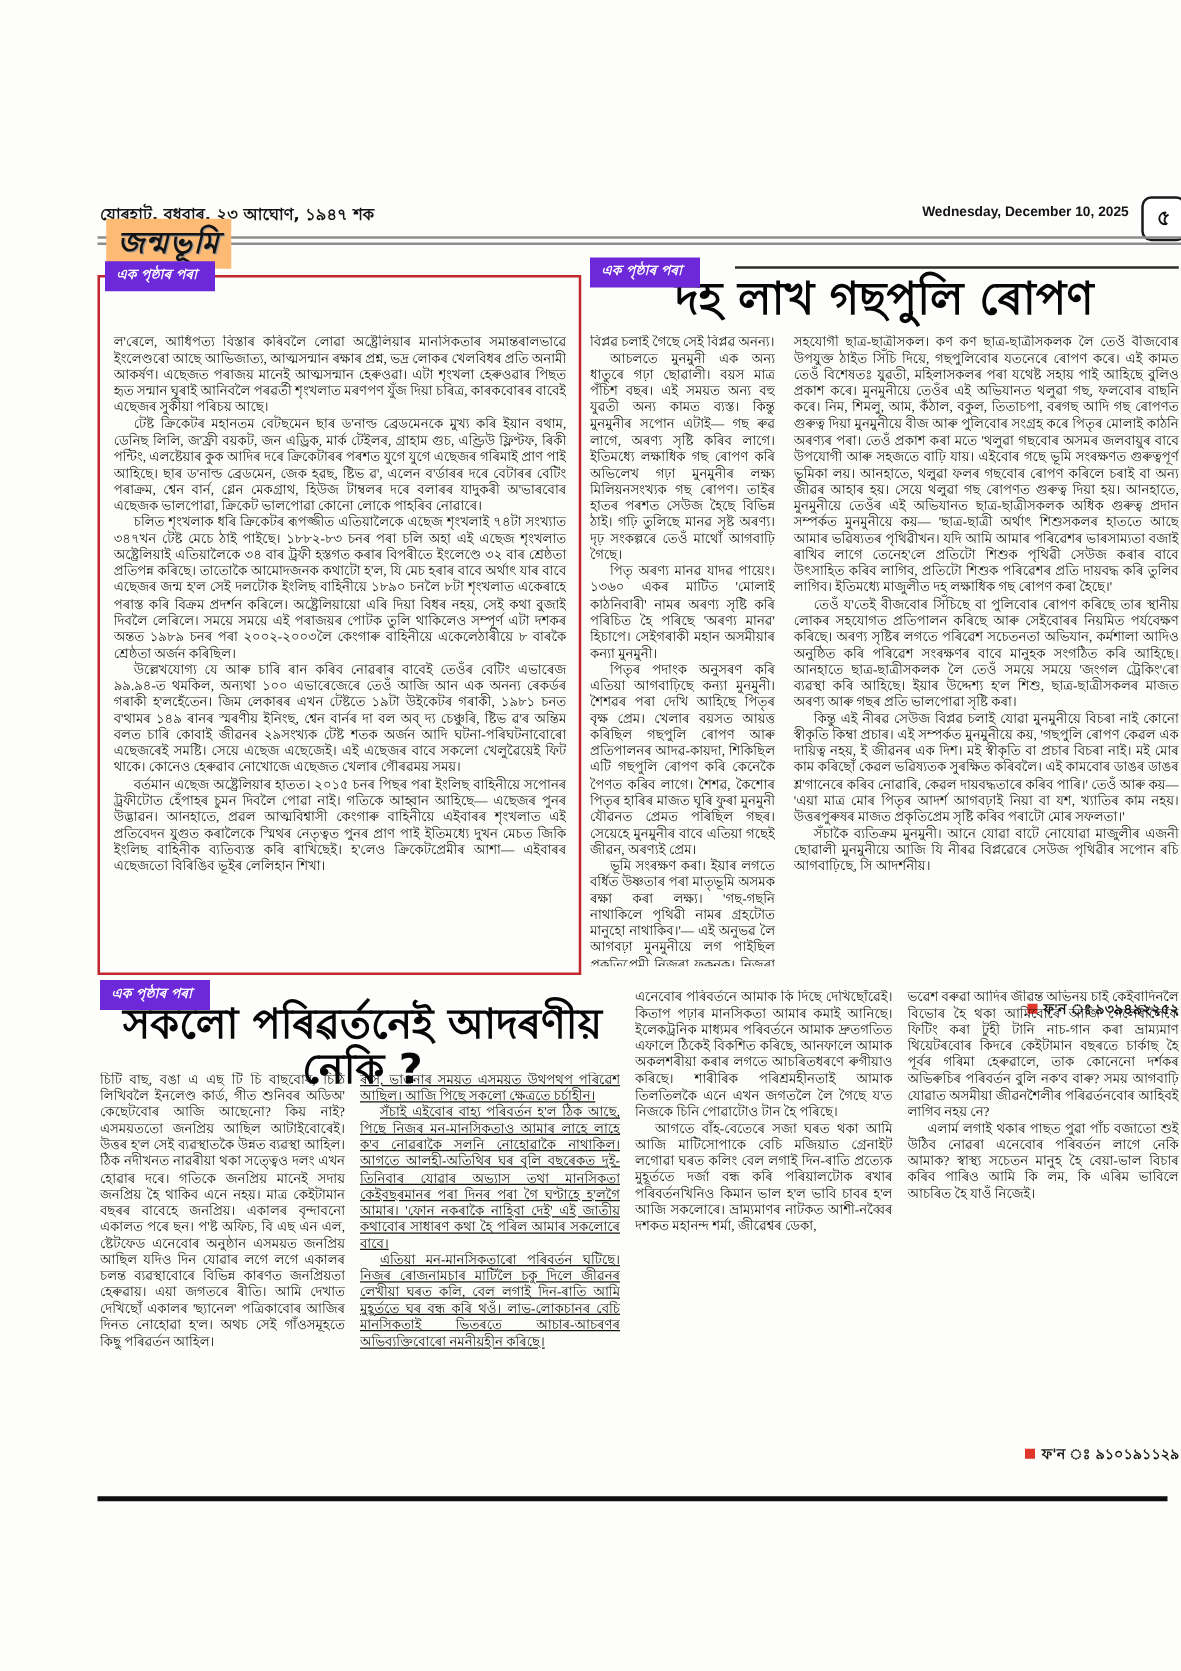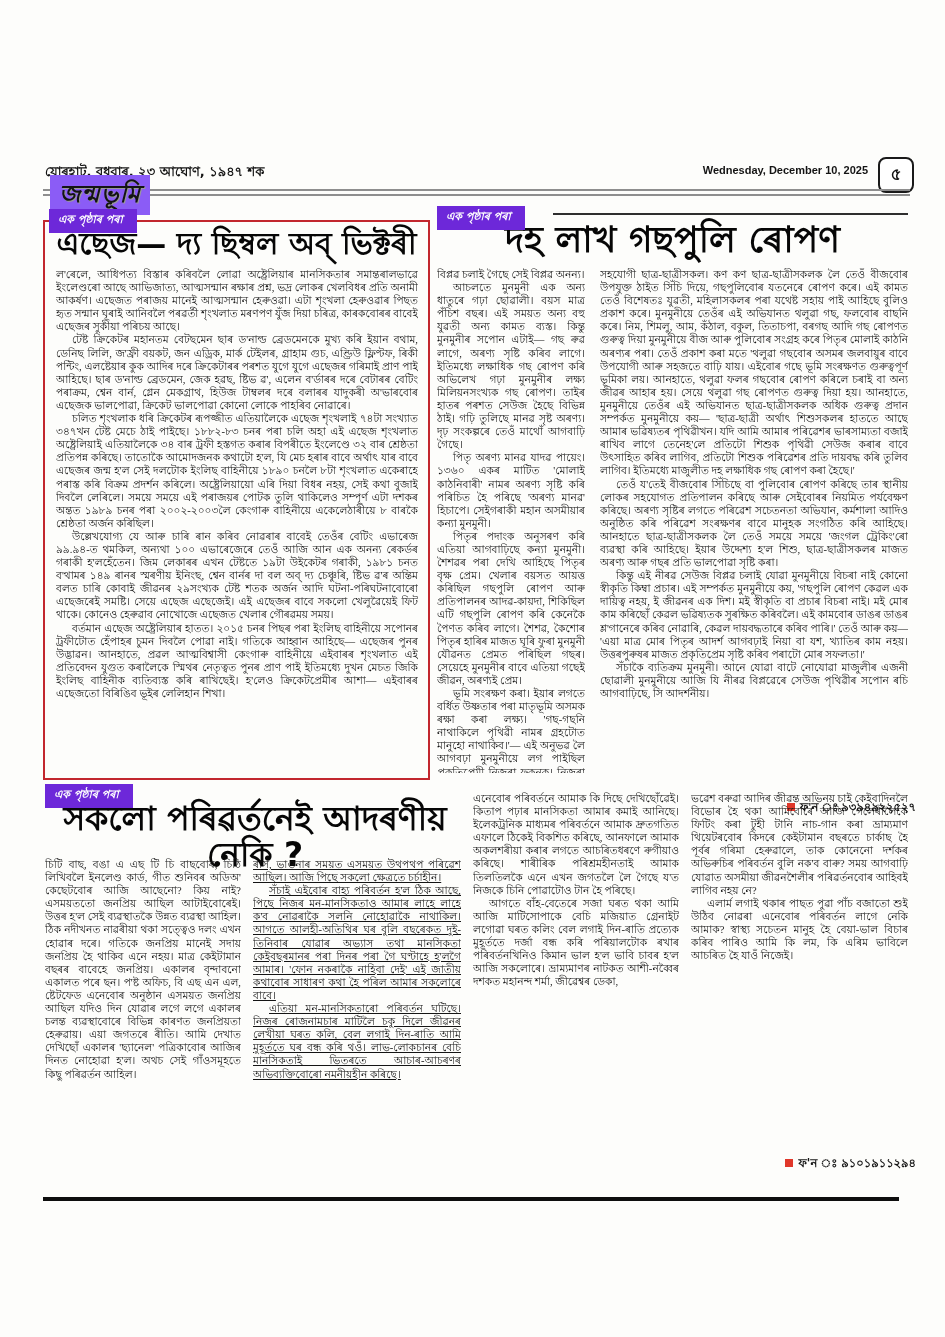--- a/index.html
+++ b/index.html
@@ -1,26 +1,26 @@
 <!DOCTYPE html>
 <html><head>
 <meta charset="utf-8">
 <style>
   html,body{margin:0;padding:0;background:#d8d8d4;}
   #page{position:relative;width:945px;height:1337px;margin:0 auto;background:#fdfdfb;
         font-family:"Liberation Serif","DejaVu Serif",serif;color:#141414;overflow:hidden;}
-  .abs{position:absolute;}
+  .abs{position:absolute;margin-left:35px;}
   
   .dateline-left{left:45px;top:162px;font-weight:bold;font-size:13px;font-family:"DejaVu Sans",sans-serif;}
   .dateline-right{left:640px;top:164px;width:228px;text-align:right;font-weight:bold;font-size:11px;
                   font-family:"Liberation Sans","DejaVu Sans",sans-serif;}
   .pagenum{left:878px;top:157px;width:32px;height:32px;border:2px solid #1a1a1a;border-radius:8px;
            background:#fff;text-align:center;line-height:32px;font-size:17px;font-weight:bold;}
   .toprule{left:43px;top:189px;width:867px;height:3px;border-top:2px solid #8e8e8e;border-bottom:2px solid #8e8e8e;}
-  .masthead{left:50px;top:175px;background:#8b5cf6;padding:0 9px;font-size:24px;font-weight:bold;
+  .masthead{left:50px;top:175px;background:#fdba74;padding:0 9px;font-size:24px;font-weight:bold;
             font-style:italic;letter-spacing:1px;z-index:3;font-family:"DejaVu Sans",sans-serif;
             text-shadow:1px 1px 0 #9a9a9a;}
   
   .tag{background:#6d28d9;color:#ffffff;font-size:11px;font-style:italic;font-weight:bold;
        padding:2px 14px 3px 9px;display:inline-block;z-index:4;font-family:"DejaVu Sans",sans-serif;}
   
   .headline{font-weight:bold;text-align:center;line-height:1.08;font-family:"DejaVu Sans",sans-serif;color:#060606;}
   
   .body{ text-align:justify;font-size:10.6px;line-height:13.1px;overflow:hidden;}
   .body p{margin:0;text-indent:16px;}
@@ -56,21 +56,20 @@
 <div id="page">
 
   <div class="abs dateline-left">যোৰহাট, বুধবাৰ, ২৩ আঘোণ, ১৯৪৭ শক</div>
   <div class="abs dateline-right">Wednesday, December 10, 2025</div>
   <div class="abs pagenum">৫</div>
   <div class="abs toprule"></div>
   <div class="abs masthead">জন্মভূমি</div>
 
   <div class="abs tag a1tag">এক পৃষ্ঠাৰ পৰা</div>
   <div class="abs a1box"></div>
-  <div class="abs headline a1head">এছেজ— দ্য ছিম্বল অব্ ভিক্টৰী</div>
   <div class="abs body a1body">
     <p>ল'ৰেলে, আধিপত্য বিস্তাৰ কৰিবলৈ লোৱা অষ্ট্ৰেলিয়াৰ মানসিকতাৰ সমান্তৰালভাৱে ইংলেণ্ডৰো আছে আভিজাত্য, আত্মসন্মান ৰক্ষাৰ প্ৰশ্ন, ভদ্ৰ লোকৰ খেলবিধৰ প্ৰতি অনামী আকৰ্ষণ। এছেজত পৰাজয় মানেই আত্মসন্মান হেৰুওৱা। এটা শৃংখলা হেৰুওৱাৰ পিছত হৃত সন্মান ঘূৰাই আনিবলৈ পৰৱৰ্তী শৃংখলাত মৰণপণ যুঁজ দিয়া চৰিত্ৰ, কাৰকবোৰৰ বাবেই এছেজৰ সুকীয়া পৰিচয় আছে।</p>
     <p>টেষ্ট ক্ৰিকেটৰ মহানতম বেটছমেন ছাৰ ড'নাল্ড ব্ৰেডমেনকে মুখ্য কৰি ইয়ান বথাম, ডেনিছ লিলি, জ'ফ্ৰী বয়কট, জন এড্ৰিক, মাৰ্ক টেইলৰ, গ্ৰাহাম গুচ, এণ্ড্ৰিউ ফ্লিণ্টফ, ৰিকী পন্টিং, এলষ্টেয়াৰ কুক আদিৰ দৰে ক্ৰিকেটাৰৰ পৰশত যুগে যুগে এছেজৰ গৰিমাই প্ৰাণ পাই আহিছে। ছাৰ ড'নাল্ড ব্ৰেডমেন, জেক হৱছ, ষ্টিভ ৱ', এলেন ব'ৰ্ডাৰৰ দৰে বেটাৰৰ বেটিং পৰাক্ৰম, শ্বেন বাৰ্ন, গ্লেন মেকগ্ৰাথ, হিউজ টাম্বলৰ দৰে বলাৰৰ যাদুকৰী অ'ভাৰবোৰ এছেজক ভালপোৱা, ক্ৰিকেট ভালপোৱা কোনো লোকে পাহৰিব নোৱাৰে।</p>
     <p>চলিত শৃংখলাক ধৰি ক্ৰিকেটৰ ৰূপজ্জীত এতিয়ালৈকে এছেজ শৃংখলাই ৭৪টা সংখ্যাত ৩৪৭খন টেষ্ট মেচে ঠাই পাইছে। ১৮৮২-৮৩ চনৰ পৰা চলি অহা এই এছেজ শৃংখলাত অষ্ট্ৰেলিয়াই এতিয়ালৈকে ৩৪ বাৰ ট্ৰফী হস্তগত কৰাৰ বিপৰীতে ইংলেণ্ডে ৩২ বাৰ শ্ৰেষ্ঠতা প্ৰতিপন্ন কৰিছে। তাতোকৈ আমোদজনক কথাটো হ'ল, যি মেচ হৰাৰ বাবে অৰ্থাৎ যাৰ বাবে এছেজৰ জন্ম হ'ল সেই দলটোক ইংলিছ বাহিনীয়ে ১৮৯০ চনলৈ ৮টা শৃংখলাত একেৰাহে পৰাস্ত কৰি বিক্ৰম প্ৰদৰ্শন কৰিলে। অষ্ট্ৰেলিয়ায়ো এৰি দিয়া বিধৰ নহয়, সেই কথা বুজাই দিবলৈ লেৰিলে। সময়ে সময়ে এই পৰাজয়ৰ পোটক তুলি থাকিলেও সম্পূৰ্ণ এটা দশকৰ অন্তত ১৯৮৯ চনৰ পৰা ২০০২-২০০৩লৈ কেংগাৰু বাহিনীয়ে একেলেঠাৰীয়ে ৮ বাৰকৈ শ্ৰেষ্ঠতা অৰ্জন কৰিছিল।</p>
     <p>উল্লেখযোগ্য যে আৰু চাৰি ৰান কৰিব নোৱৰাৰ বাবেই তেওঁৰ বেটিং এভাৰেজ ৯৯.৯৪-ত থমকিল, অন্যথা ১০০ এভাৰেজেৰে তেওঁ আজি আন এক অনন্য ৰেকৰ্ডৰ গৰাকী হ'লহেঁতেন। জিম লেকাৰৰ এখন টেষ্টতে ১৯টা উইকেটৰ গৰাকী, ১৯৮১ চনত ব'থামৰ ১৪৯ ৰানৰ স্মৰণীয় ইনিংছ, শ্বেন বাৰ্নৰ দা বল অব্ দ্য চেঞ্চুৰি, ষ্টিভ ৱ'ৰ অন্তিম বলত চাৰি কোবাই জীৱনৰ ২৯সংখ্যক টেষ্ট শতক অৰ্জন আদি ঘটনা-পৰিঘটনাবোৰো এছেজৰেই সমষ্টি। সেয়ে এছেজ এছেজেই। এই এছেজৰ বাবে সকলো খেলুৱৈয়েই ফিট থাকে। কোনেও হেৰুৱাব নোখোজে এছেজত খেলাৰ গৌৰৱময় সময়।</p>
     <p>বৰ্তমান এছেজ অষ্ট্ৰেলিয়াৰ হাতত। ২০১৫ চনৰ পিছৰ পৰা ইংলিছ বাহিনীয়ে সপোনৰ ট্ৰফীটোত হেঁপাহৰ চুমন দিবলৈ পোৱা নাই। গতিকে আহ্বান আহিছে— এছেজৰ পুনৰ উদ্ভাৱন। আনহাতে, প্ৰৱল আত্মবিশ্বাসী কেংগাৰু বাহিনীয়ে এইবাৰৰ শৃংখলাত এই প্ৰতিবেদন যুগুত কৰালৈকে স্মিথৰ নেতৃত্বত পুনৰ প্ৰাণ পাই ইতিমধ্যে দুখন মেচত জিকি ইংলিছ বাহিনীক ব্যতিব্যস্ত কৰি ৰাখিছেই। হ'লেও ক্ৰিকেটপ্ৰেমীৰ আশা— এইবাৰৰ এছেজতো বিৰিঙিব ভূইৰ লেলিহান শিখা।</p>
   </div>
 
   <div class="abs tag a2tag">এক পৃষ্ঠাৰ পৰা</div>
   <div class="abs a2tagline"></div>

